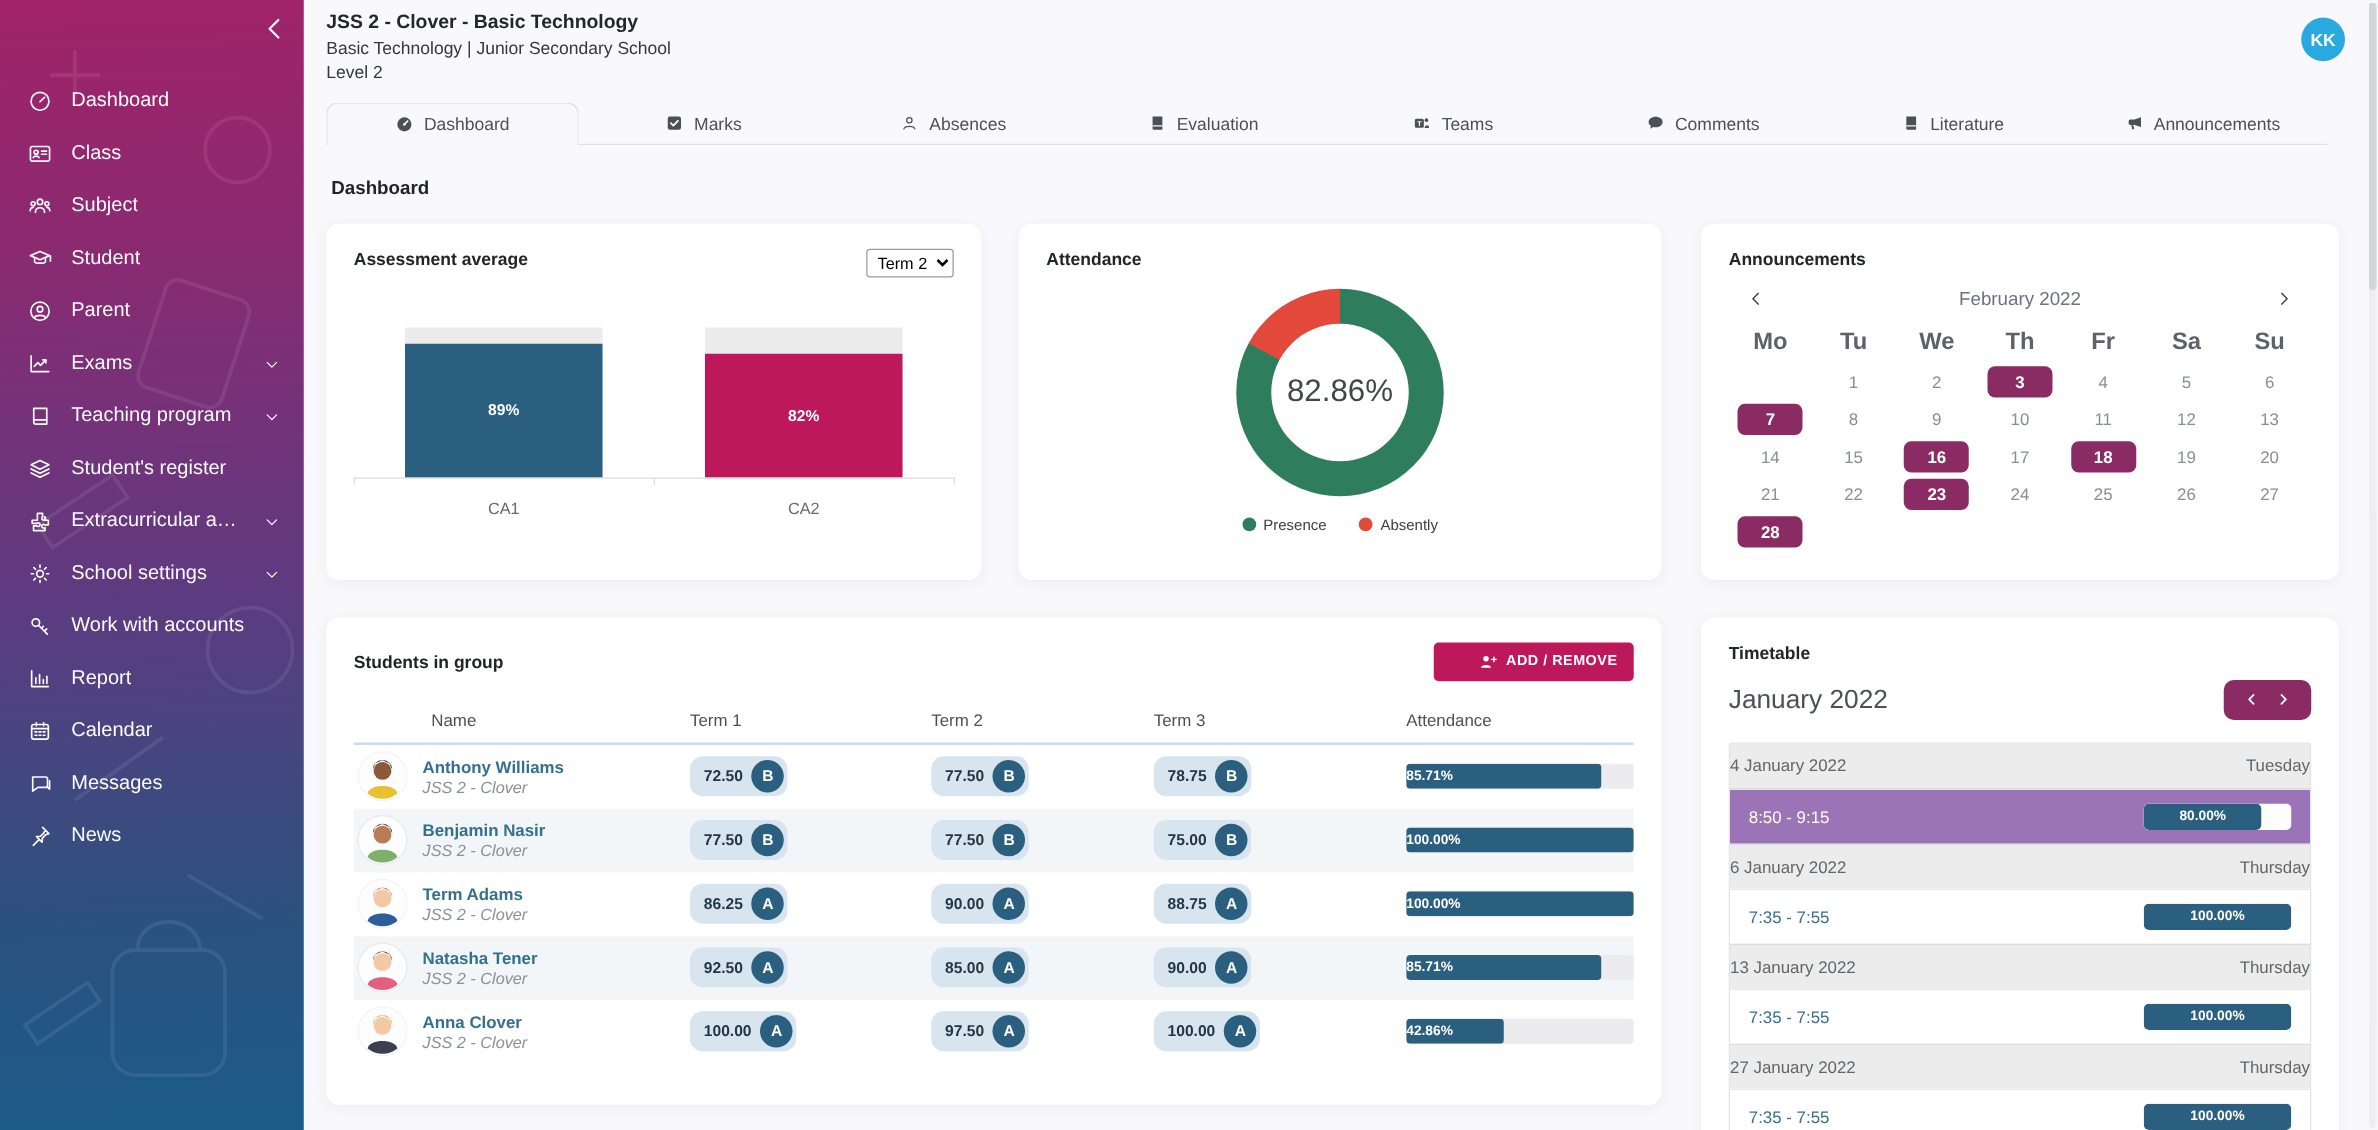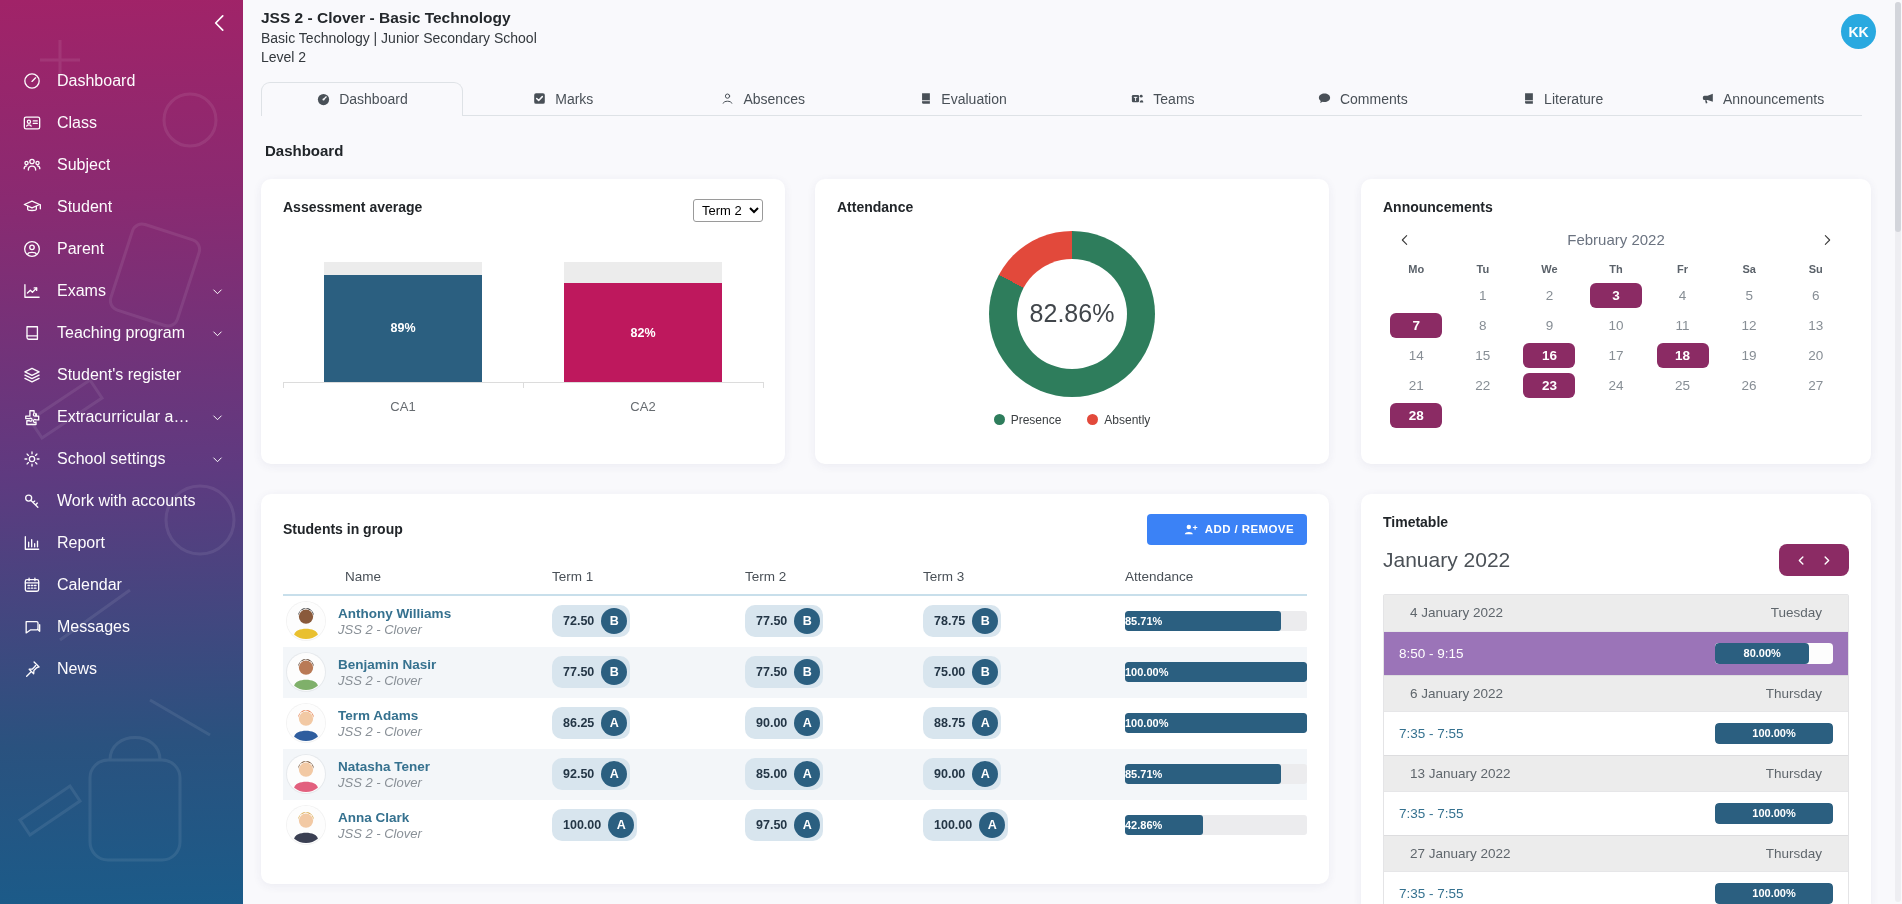--- a/index.html
+++ b/index.html
@@ -75,21 +75,21 @@
   .legend-item { display:flex; align-items:center; gap:6px; font-size:12px; color:#3c4043; }
   .legend-dot { width:11px; height:11px; border-radius:50%; }
 
   
   .card-announcements { width:510px; height:285px; }
   .cal-nav { display:flex; align-items:center; margin-top:16px; padding:0 14px; }
   .cal-nav .icn { width:16px; height:16px; color:#3a3a3a; cursor:pointer; }
   .cal-month { flex:1; text-align:center; font-size:15px; color:#6b7380; }
   .cal-weekdays, .cal-week { display:grid; grid-template-columns:repeat(7,1fr); }
   .cal-weekdays { margin-top:14px; }
-  .cal-wd { text-align:center; font-size:11px; font-weight:bold; color:#5b626a; }
+  .cal-wd { text-align:center; font-size:19px; font-weight:bold; color:#5b626a; }
   .cal-grid { margin-top:6px; }
   .cal-cell { height:26px; margin:2px 0; display:flex; align-items:center; justify-content:center;
     font-size:13.5px; color:#878e95; cursor:pointer; }
   .cal-cell .pill { width:52px; line-height:25px; text-align:center; border-radius:6px;
     color:#fff; font-weight:bold; }
 
   
   .card-students { margin-top:30px; width:1068px; min-height:390px; }
   .students-head { display:flex; justify-content:space-between; align-items:center; }
   .btn-addremove { border:none; color:#fff; font-family:inherit; font-size:11.5px; font-weight:bold;
@@ -117,21 +117,21 @@
 
   
   .card-timetable { margin-top:30px; width:510px; height:420px; }
   .tt-monthrow { display:flex; align-items:center; justify-content:space-between; margin-top:14px; }
   .tt-month { font-size:21px; color:#4b5157; }
   .tt-nav { border-radius:8px; height:32px; width:70px; display:flex; align-items:center; justify-content:center; gap:12px; }
   .tt-nav .icn { width:13px; height:13px; color:#fff; cursor:pointer; }
   .tt-nav .icn.s * { stroke-width:2.6; }
   .tt-list { margin-top:18px; border:1px solid #e4e4e6; border-radius:2px; }
   .tt-date { background:#ececec; height:36px; display:flex; align-items:center; justify-content:space-between;
-    padding:0 26px; font-size:13.5px; color:#5f666c; border-top:1px solid #dddddf; }
+    padding:0 0; font-size:13.5px; color:#5f666c; border-top:1px solid #dddddf; }
   .tt-list > .tt-date:first-child { border-top:none; }
   .tt-session { background:#fff; height:44px; display:flex; align-items:center; justify-content:space-between;
     padding:0 15px; border-top:1px solid #e6e6e8; }
   .tt-time { font-size:13.5px; color:#35718f; cursor:pointer; }
   .tt-bar { width:118px; height:21px; border-radius:4px; background:#f2f2f2; overflow:hidden; }
   .tt-session.active .tt-bar { background:#fdfdfd; }
   .tt-fill { height:100%; border-radius:4px; display:flex; align-items:center; justify-content:center;
     color:#fff; font-size:11px; font-weight:bold; }
   .tt-session.active .tt-time { color:#fff; }
 
@@ -421,21 +421,21 @@
       <span>Absently</span>
                 </div>
               </div>
           </section>
 
         </div>
 
         <section class="card card-students">
           <div class="students-head">
             <h3>Students in group</h3>
-            <button class="btn-addremove" id="btn-addremove" style="background: #3b82f6; padding-left: 36px;">
+            <button class="btn-addremove" id="btn-addremove" style="background: #be185d; padding-left: 36px;">
                 <svg class="icn f " viewBox="0 0 24 24">
                   <circle cx="9.3" cy="8" r="3.5" fill="currentColor"></circle>
                   <path d="M2.8 19.5c.5-4.8 12.5-4.8 13 0z" fill="currentColor"></path>
                   <path d="M16.6 8.8h5.6M19.4 6v5.6" stroke="currentColor" stroke-width="1.9" fill="none" stroke-linecap="round"></path>
                 </svg>
                 <span>ADD / REMOVE</span>
               </button>
           </div>
           <div class="stu-table">
             <div class="stu-cols" id="stu-cols">
@@ -590,21 +590,21 @@
                   <div class="stu-name">
         <span class="stu-avatar">
                       <svg viewBox="0 0 40 40">
       <circle cx="20" cy="20" r="20" fill="#fdfdfd"></circle>
       <circle cx="20" cy="15.5" r="7.5" fill="#f2c9a4"></circle>
       <path d="M11.8 14.5a8.2 8.2 0 0116.4 0l-2.4-5.4-6-2.6-5.8 2.6z" fill="#d9a441"></path>
       <path d="M7.5 34.5c1.2-8.5 23.8-8.5 25 0a20 20 0 01-25 0z" fill="#3a3f52"></path>
                       </svg>
                     </span>
         <span>
-                      <div class="stu-link">Anna Clark</div>
+                      <div class="stu-link">Anna Clover</div>
         <div class="stu-group">JSS 2 - Clover</div>
                     </span>
       </div>
                   <div><span class="grade-pill">
         <span class="grade-score">100.00</span>
         <span class="grade-badge" style="background:#2b5f80">A</span>
       </span></div>
                   <div><span class="grade-pill">
         <span class="grade-score">97.50</span>
         <span class="grade-badge" style="background:#2b5f80">A</span>

